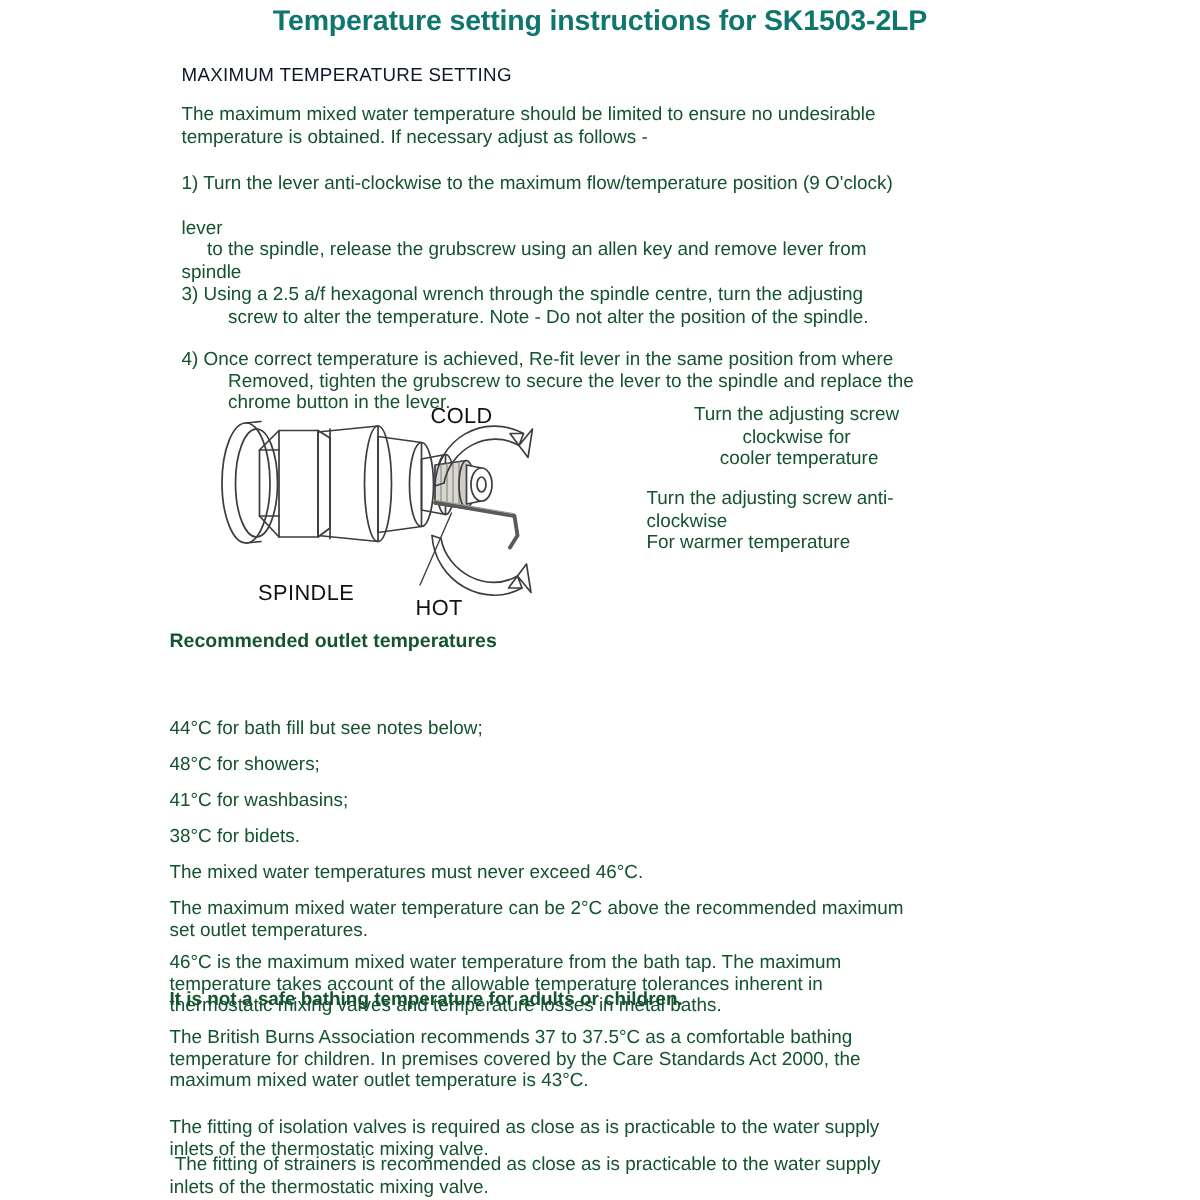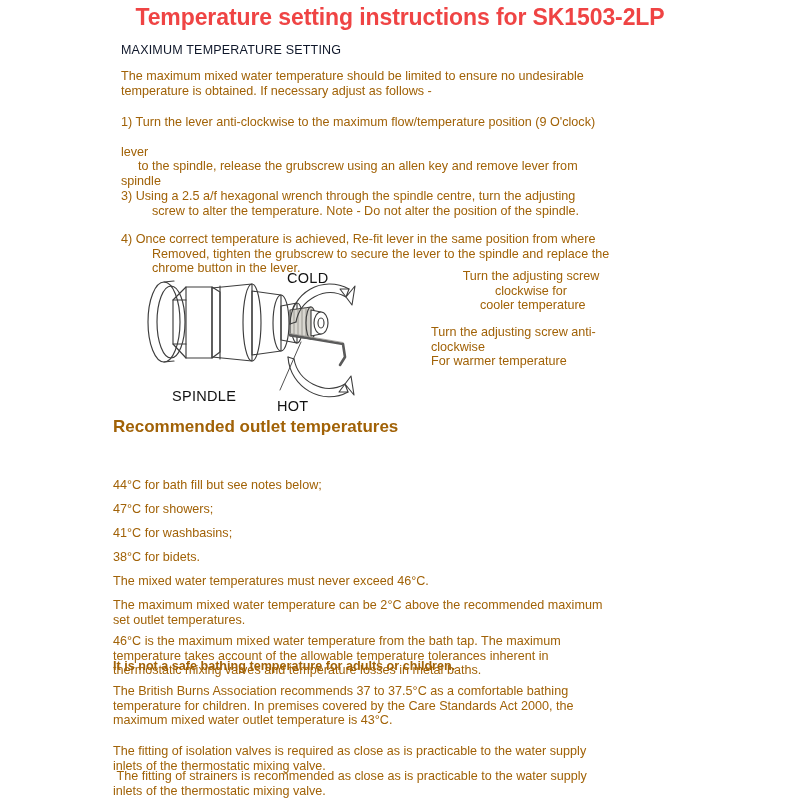--- a/index.html
+++ b/index.html
@@ -24,42 +24,42 @@
     background: #ffffff;
   }
 
   
   .doc-title {
     position: absolute;
     left: 0;
     top: 4px;
     width: 800px;
     text-align: center;
-    font-size: 23px;
+    font-size: 19px;
     font-weight: bold;
     letter-spacing: -0.1px;
-    color: #ef4444;
+    color: #0f766e;
   }
 
   .section-caps {
     position: absolute;
     left: 121px;
     top: 43px;
     font-size: 12.5px;
     font-weight: normal;
     letter-spacing: 0.2px;
     color: #0f172a;
   }
 
   
   .txt {
     position: absolute;
     font-size: 12.6px;
     line-height: 14.6px;
-    color: #a16207;
+    color: #14532d;
     white-space: pre-wrap;
   }
 
   .txt.bold { font-weight: bold; }
 
   
   .intro { left: 121px; top: 69px; width: 530px; }
 
   
   .step { left: 121px; width: 540px; }
@@ -92,21 +92,21 @@
   .lbl-cold { left: 287px; top: 270px; }
   .lbl-hot  { left: 277px; top: 398px; }
   .lbl-spindle { left: 172px; top: 388px; font-size: 14.5px; }
 
   
   .note { left: 431px; width: 200px; }
   .note-1 { top: 269px; text-align: center; }
   .note-2 { top: 325px; }
 
   
-  .rec-head { left: 113px; top: 420px; font-size: 17px; }
+  .rec-head { left: 113px; top: 420px; font-size: 13px; }
   .rec-intro { left: 113px; top: 442px; width: 540px; }
   .t-bath  { left: 113px; top: 478px; }
   .t-show  { left: 113px; top: 502px; }
   .t-wash  { left: 113px; top: 526px; }
   .t-bidet { left: 113px; top: 550px; }
 
   .p-exceed { left: 113px; top: 574px; width: 545px; }
   .p-above  { left: 113px; top: 598px; width: 545px; }
   .p-bathtap{ left: 113px; top: 634px; width: 545px; }
   .p-unsafe { left: 113px; top: 659px; width: 545px; }
@@ -214,21 +214,21 @@
 clockwise for
  cooler temperature</div>
   <div class="txt note note-2">Turn the adjusting screw anti-
 clockwise
 For warmer temperature</div>
 
   <div class="txt bold rec-head">Recommended outlet temperatures</div>
 
 
   <div class="txt t-bath">44°C for bath fill but see notes below;</div>
-  <div class="txt t-show">47°C for showers;</div>
+  <div class="txt t-show">48°C for showers;</div>
   <div class="txt t-wash">41°C for washbasins;</div>
   <div class="txt t-bidet">38°C for bidets.</div>
 
   <div class="txt p-exceed">The mixed water temperatures must never exceed 46°C.</div>
   <div class="txt p-above">The maximum mixed water temperature can be 2°C above the recommended maximum
 set outlet temperatures.</div>
   <div class="txt p-bathtap">46°C is the maximum mixed water temperature from the bath tap. The maximum
 temperature takes account of the allowable temperature tolerances inherent in
 thermostatic mixing valves and temperature losses in metal baths.</div>
   <div class="txt bold p-unsafe">It is not a safe bathing temperature for adults or children.</div>

